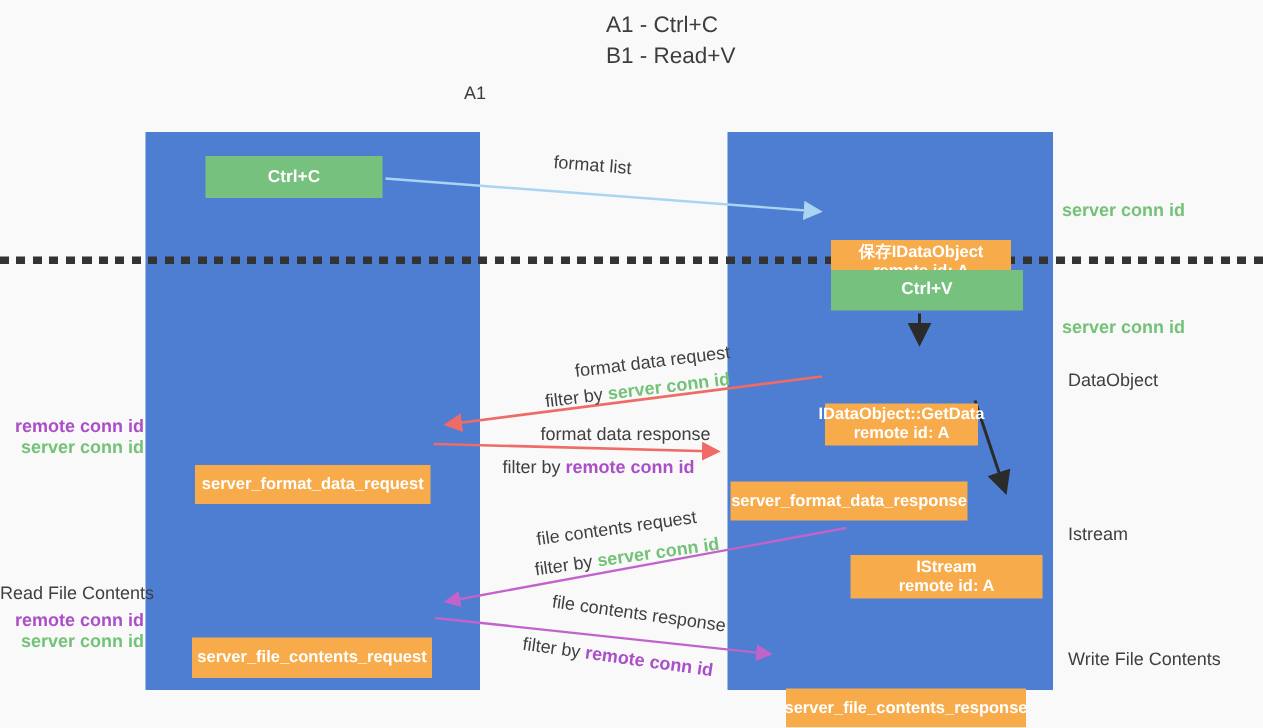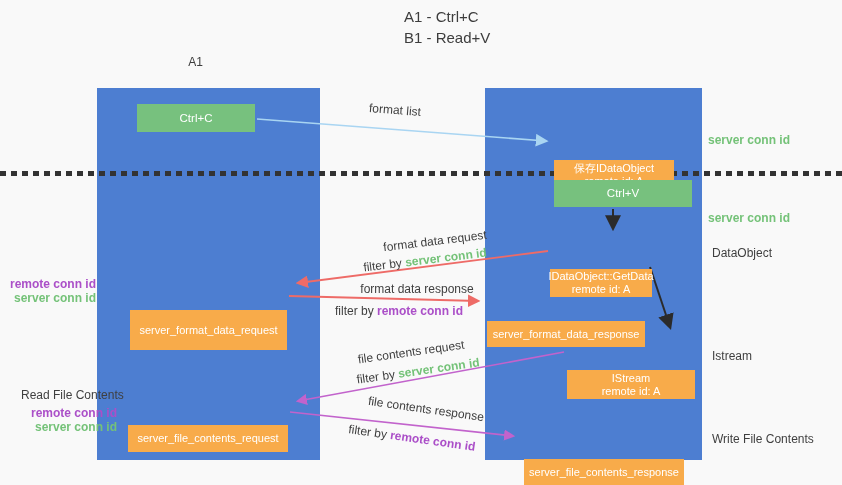--- a/index.html
+++ b/index.html
@@ -5,33 +5,34 @@
   html,body{margin:0;padding:0;}
   body{
     width:842px;height:485px;overflow:hidden;position:relative;
     background:#f9f9f9;
     font-family:"Liberation Sans", sans-serif;
     color:#3f3f3f;
   }
   .abs{position:absolute;}
   .title{left:369px;top:6px;font-size:15px;line-height:21px;color:#3d3d3d;margin-left:35px;}
   .colhead{font-size:12px;line-height:14px;text-align:center;color:#3d3d3d;}
-  .colhead-a1{left:84px;top:55px;width:223px;}
+  .colhead-a1{left:101px;top:55px;width:223px;text-align:right;}
   .colhead-b1{left:485px;top:55px;width:217px;}
   .lifeline{background:#4d7ed1;}
   .lifeline-a1{left:97px;top:88px;width:223px;height:372px;}
   .lifeline-b1{left:485px;top:88px;width:217px;height:372px;}
   .divider{
     left:0;top:171px;width:842px;height:5px;z-index:4;
     background:repeating-linear-gradient(90deg,#333 0px,#333 6px,transparent 6px,transparent 11px);
   }
   .node{
     z-index:5;color:#fff;text-align:center;font-size:11px;line-height:13px;
     display:flex;flex-direction:column;align-items:center;justify-content:center;
     white-space:nowrap;
+    font-weight:bold;
   }
   .orange{background:#f8ab4a;margin-top:32px;}
   .green{background:#77c17e;font-size:11.5px;}
   .arrowlayer{left:0;top:0;z-index:3;pointer-events:none;}
   .mlabel{
     z-index:6;font-size:12px;white-space:nowrap;color:#3f3f3f;
     transform:translate(-50%,-50%);
   }
   .rot-up7{transform:translate(-50%,-50%) rotate(-7deg);}
   .rot-up8{transform:translate(-50%,-50%) rotate(-8deg);}
@@ -86,28 +87,28 @@
   <line x1="290" y1="412" x2="513" y2="436" stroke="#c263cc" stroke-width="1.6" marker-end="url(#m-mag)"></line>
 </svg>
 
 <div class="abs node green" style="left:137px;top:104px;width:118px;height:28px;">
   <span>Ctrl+C</span>
 </div>
 <div class="abs node orange" style="left:554px;top:128px;width:120px;height:29px;">
   <span>保存IDataObject</span>
   <span>remote id: A</span>
 </div>
-<div class="abs node green" style="left:554px;top:180px;width:138px;height:27px;">
+<div class="abs node green" style="left:554px;top:180px;width:128px;height:27px;">
   <span>Ctrl+V</span>
 </div>
 <div class="abs node orange" style="left:550px;top:237px;width:102px;height:28px;">
   <span>IDataObject::GetData</span>
   <span>remote id: A</span>
 </div>
-<div class="abs node orange" style="left:130px;top:278px;width:157px;height:40px;">
+<div class="abs node orange" style="left:130px;top:278px;width:157px;height:26px;">
   <span>server_format_data_request</span>
 </div>
 <div class="abs node orange" style="left:487px;top:289px;width:158px;height:26px;">
   <span>server_format_data_response</span>
 </div>
 <div class="abs node orange" style="left:567px;top:338px;width:128px;height:29px;">
   <span>IStream</span>
   <span>remote id: A</span>
 </div>
 <div class="abs node orange" style="left:128px;top:393px;width:160px;height:27px;">
@@ -147,17 +148,17 @@
 <div class="abs sidelabel greentx" style="left:708px;top:211px;">server conn id</div>
 <div class="abs sidelabel" style="left:712px;top:246px;">DataObject</div>
 <div class="abs sidelabel" style="left:712px;top:349px;">Istream</div>
 <div class="abs sidelabel" style="left:712px;top:432px;">Write File Contents</div>
 
 <div class="abs sidelabel sideleft" style="top:277px;">
   <div class="conn purpletx">remote conn id</div>
   <div class="conn greentx">server conn id</div>
 </div>
 
-<div class="abs sidelabel sideleft" style="top:388px;padding-left:21px;">
+<div class="abs sidelabel sideleft" style="top:388px;">
   <div>Read File Contents</div>
   <div class="conn purpletx" style="margin-top:4px;">remote conn id</div>
   <div class="conn greentx">server conn id</div>
 </div>
 
 </body></html>

